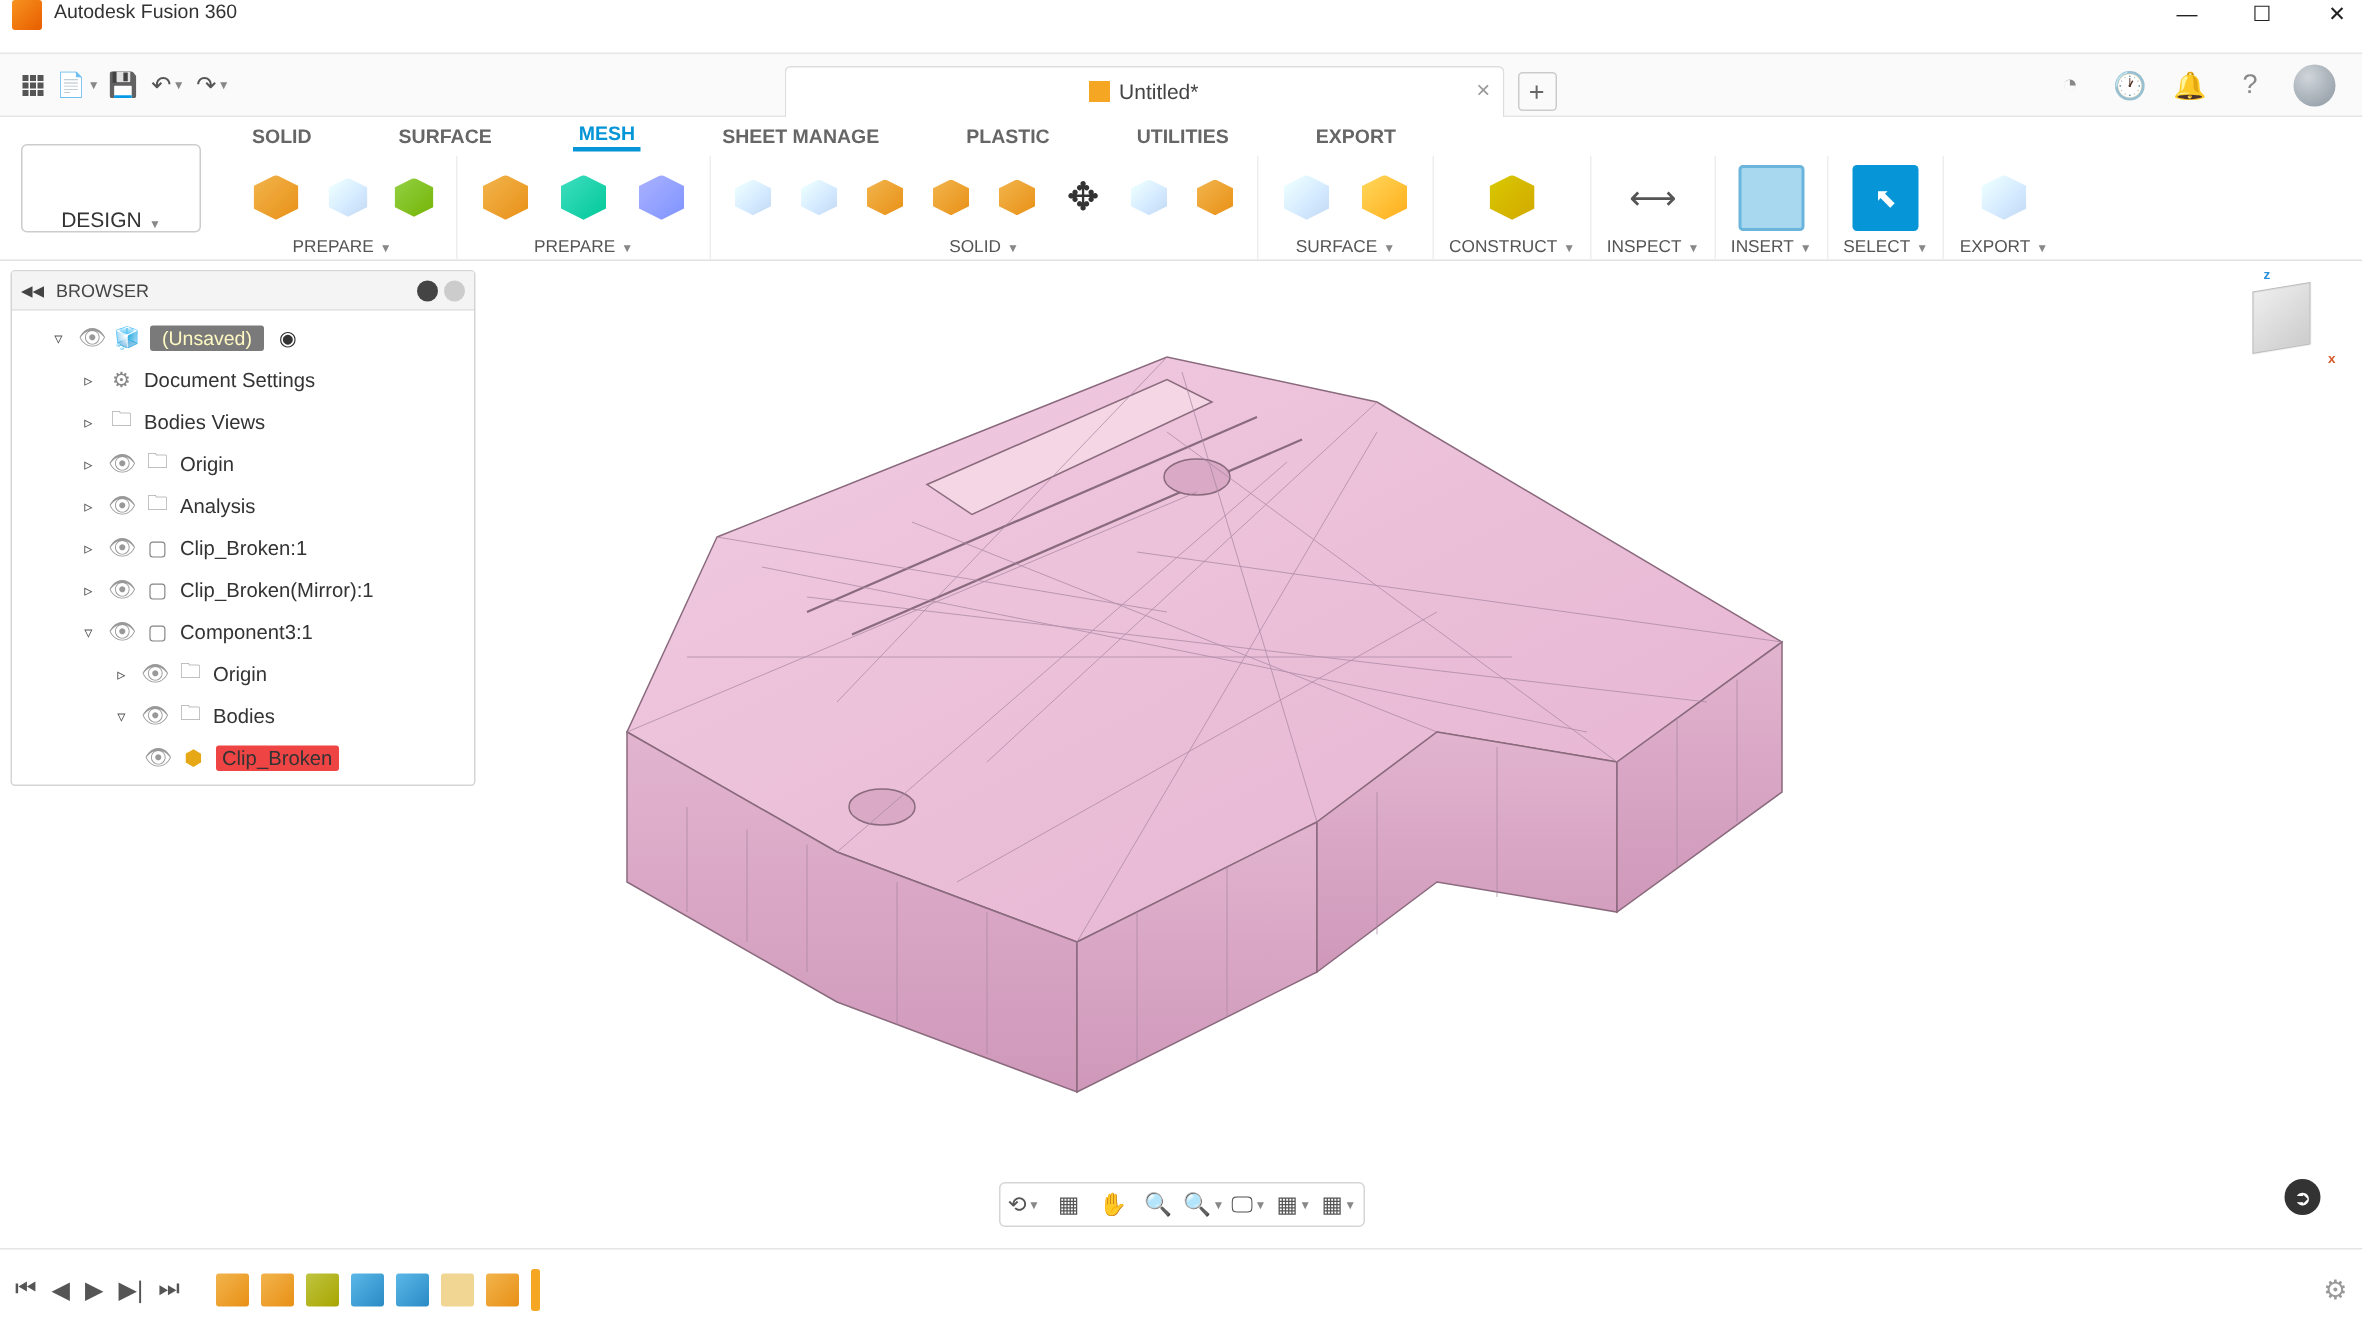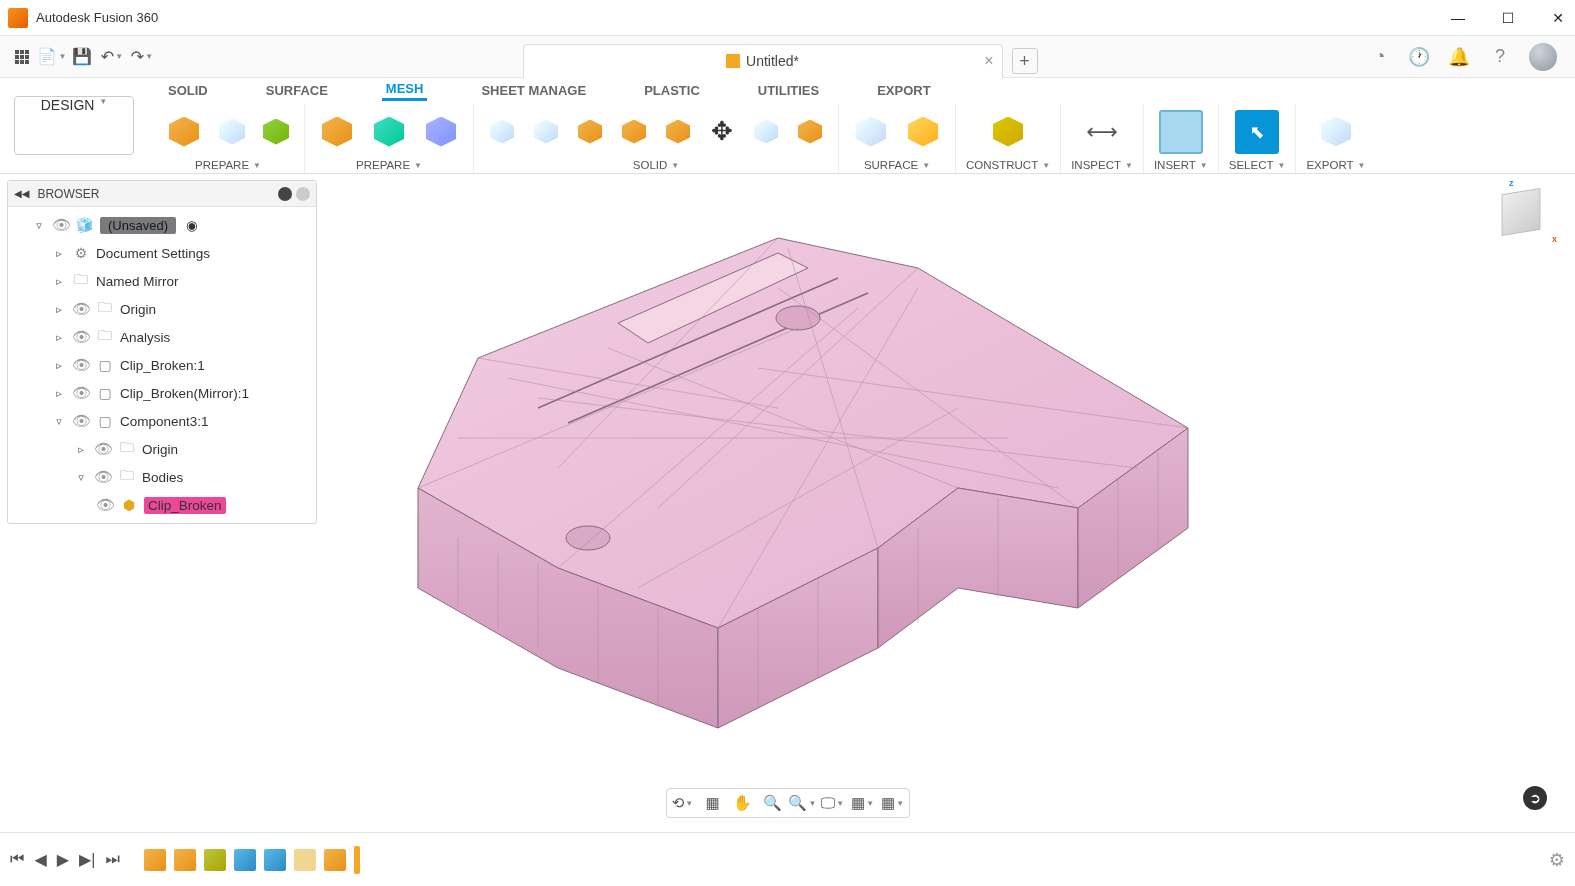--- a/index.html
+++ b/index.html
@@ -1,19 +1,19 @@
 <!DOCTYPE html>
 <html><head>
 <meta charset="utf-8">
 <style>
 * { margin: 0; padding: 0; box-sizing: border-box; font-family: "Segoe UI", Arial, sans-serif; }
 body { width: 1575px; height: 886px; background: #fff; overflow: hidden; position: relative; }
 
 
-.titlebar { height: 36px; display: flex; align-items: center; padding: 0 8px; border-bottom: 1px solid #e5e5e5; }
+.titlebar { height: 36px; display: flex; align-items: flex-start; padding: 0 8px; border-bottom: 1px solid #e5e5e5; }
 .titlebar .app-icon { width: 20px; height: 20px; background: linear-gradient(135deg,#f7931e,#e85d00); border-radius: 2px; margin-right: 8px; }
 .titlebar .title { font-size: 13px; color: #333; }
 .titlebar .win-controls { margin-left: auto; display: flex; gap: 32px; }
 .titlebar .win-btn { width: 18px; height: 18px; display: flex; align-items: center; justify-content: center; cursor: pointer; font-size: 14px; color: #222; }
 
 
 .qat-row { height: 42px; background: #fafafa; border-bottom: 1px solid #e5e5e5; display: flex; align-items: center; }
 .qat { display: flex; align-items: center; gap: 2px; padding-left: 8px; }
 .qat-btn { width: 28px; height: 28px; display: flex; align-items: center; justify-content: center; cursor: pointer; color: #555; border-radius: 3px; }
 .grid-icon { display: grid; grid-template-columns: repeat(3,4px); grid-template-rows: repeat(3,4px); gap: 1px; }
@@ -24,21 +24,21 @@
 .doc-tab .cube-icon { width: 14px; height: 14px; background: #f5a623; margin-right: 6px; }
 .doc-tab .tab-label { font-size: 14px; color: #444; }
 .doc-tab .tab-close { position: absolute; right: 8px; color: #999; font-size: 16px; cursor: pointer; }
 .doc-tab .tab-add { position: absolute; right: -36px; width: 26px; height: 26px; border: 1px solid #ccc; border-radius: 3px; display: flex; align-items: center; justify-content: center; font-size: 18px; color: #666; cursor: pointer; }
 .right-icons { display: flex; align-items: center; gap: 18px; padding-right: 18px; color: #888; }
 .right-icons .ricon { width: 22px; height: 22px; display: flex; align-items: center; justify-content: center; cursor: pointer; font-size: 18px; }
 .avatar { width: 28px; height: 28px; border-radius: 50%; background: radial-gradient(circle at 35% 30%, #d0d5da, #8b96a0); }
 
 
 .ribbon { height: 96px; background: #fff; border-bottom: 1px solid #e0e0e0; display: flex; align-items: stretch; position: relative; }
-.workspace-btn { width: 120px; margin: 18px 10px 18px 14px; border: 1px solid #ccc; border-radius: 4px; display: flex; align-items: flex-start; justify-content: center; font-size: 14px; color: #333; cursor: pointer; }
+.workspace-btn { width: 120px; margin: 18px 10px 18px 14px; border: 1px solid #ccc; border-radius: 4px; display: flex; align-items: flex-end; justify-content: center; font-size: 14px; color: #333; cursor: pointer; }
 .ribbon-tabs-area { flex: 1; position: relative; }
 .ribbon-tabs { position: absolute; top: 0; left: 20px; display: flex; gap: 50px; font-size: 13px; color: #666; height: 24px; align-items: center; }
 .ribbon-tab { cursor: pointer; padding: 2px 4px; font-weight: bold; }
 .ribbon-tab.active { color: #0696d7; border-bottom: 3px solid #0696d7; font-weight: 600; }
 .ribbon-groups { position: absolute; top: 26px; left: 0; right: 0; bottom: 0; display: flex; align-items: center; padding-left: 8px; }
 .rgroup { display: flex; flex-direction: column; align-items: center; padding: 0 10px; height: 100%; border-right: 1px solid #eee; }
 .rgroup:last-child { border-right: none; }
 .rgroup-icons { display: flex; gap: 8px; align-items: center; flex: 1; }
 .rgroup-label { font-size: 11.5px; color: #555; padding-bottom: 2px; display: flex; align-items: center; gap: 3px; cursor: pointer; }
 .tool-icon { width: 36px; height: 36px; border-radius: 3px; display: flex; align-items: center; justify-content: center; cursor: pointer; }
@@ -56,22 +56,22 @@
 .browser-header .pin-btns span { width: 14px; height: 14px; border-radius: 50%; background: #888; cursor: pointer; display: inline-block; }
 .tree { padding: 4px 0; font-size: 13.5px; color: #333; }
 .tree-row { display: flex; align-items: center; height: 28px; padding-left: 6px; cursor: pointer; gap: 6px; }
 .tree-row .expander { width: 14px; font-size: 11px; color: #555; text-align: center; }
 .tree-row .vis { width: 18px; font-size: 15px; color: #999; }
 .tree-row .node-icon { width: 18px; height: 16px; font-size: 14px; color: #888; display:flex; align-items:center; justify-content:center; }
 .tree-row.depth1 { padding-left: 24px; }
 .tree-row.depth2 { padding-left: 44px; }
 .tree-row.depth3 { padding-left: 66px; }
 .tree-row.depth4 { padding-left: 88px; }
-.tree-row.selected .label { background: #ec4899; padding: 1px 4px; border-radius: 2px; }
-.node-root { background: #7a7a7a; color: #0f172a; padding: 1px 8px; border-radius: 2px; font-size: 13px; }
+.tree-row.selected .label { background: #ef4444; padding: 1px 4px; border-radius: 2px; }
+.node-root { background: #7a7a7a; color: #fef9c3; padding: 1px 8px; border-radius: 2px; font-size: 13px; }
 .gear { color: #777; font-size: 16px; }
 
 
 .canvas { position: absolute; left: 0; top: 176px; right: 0; bottom: 60px; background: #fff; }
 .mesh-svg { position: absolute; left: 50%; top: 48%; transform: translate(-50%,-50%); }
 .viewcube { position: absolute; right: 24px; top: 6px; width: 60px; height: 60px; }
 .viewcube-cube { width: 44px; height: 44px; border: 1px solid #bbb; background: linear-gradient(145deg,#eee,#ccc); transform: rotateX(18deg) rotateY(-28deg); transform-style: preserve-3d; margin: 8px auto; }
 .vc-axis { position: absolute; font-size: 9px; font-weight: bold; }
 
 
@@ -369,21 +369,21 @@
       <span style="margin-left:4px;">◉</span>
     </div>
     <div class="tree-row depth2">
         <span class="expander">▹</span>
         <span class="node-icon gear">⚙</span>
         <span class="label">Document Settings</span>
       </div>
     <div class="tree-row depth2">
         <span class="expander">▹</span>
         <span class="node-icon">🗀</span>
-        <span class="label">Named Mirror</span>
+        <span class="label">Bodies Views</span>
       </div>
     <div class="tree-row depth2">
         <span class="expander">▹</span>
         <span class="vis">👁</span>
         <span class="node-icon">🗀</span>
         <span class="label">Origin</span>
       </div>
     <div class="tree-row depth2">
         <span class="expander">▹</span>
         <span class="vis">👁</span>

